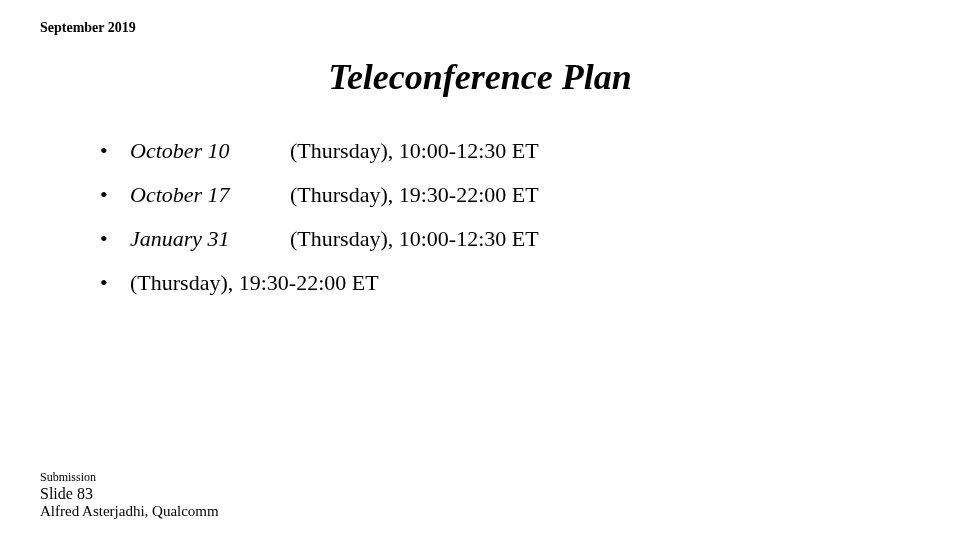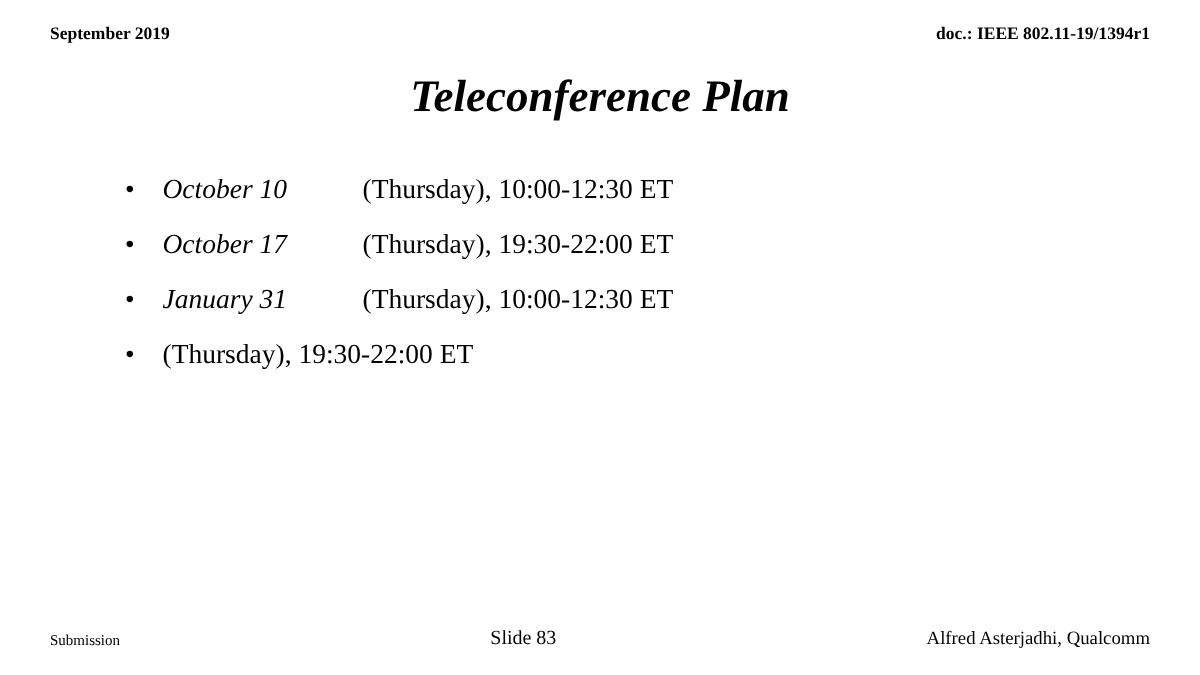--- a/index.html
+++ b/index.html
@@ -85,24 +85,25 @@
       font-size: 22px;
     }
 
     .footer {
       position: absolute;
       bottom: 20px;
       left: 40px;
       right: 40px;
       display: flex;
       justify-content: space-between;
-      align-items: flex-end;
+      align-items: flex-start;
       font-size: 12px;
       color: #000;
       border-top: none;
+      flex-direction: column;
     }
 
     .footer-left {
       font-size: 12px;
     }
 
     .footer-center {
       font-size: 16px;
     }
 
@@ -110,21 +111,20 @@
       font-size: 15px;
     }
   </style>
 </head>
 <body>
 
 <div class="slide">
 
   <div class="header">
     <span class="header-left">September 2019</span>
-    <span class="header-right">doc.: IEEE 802.11-19/1394r1</span>
   </div>
 
   <div class="title-section">
     <h1 class="title">Teleconference Plan</h1>
   </div>
 
   <div class="content">
 
   <div class="list-item">
         <span class="bullet">•</span>

